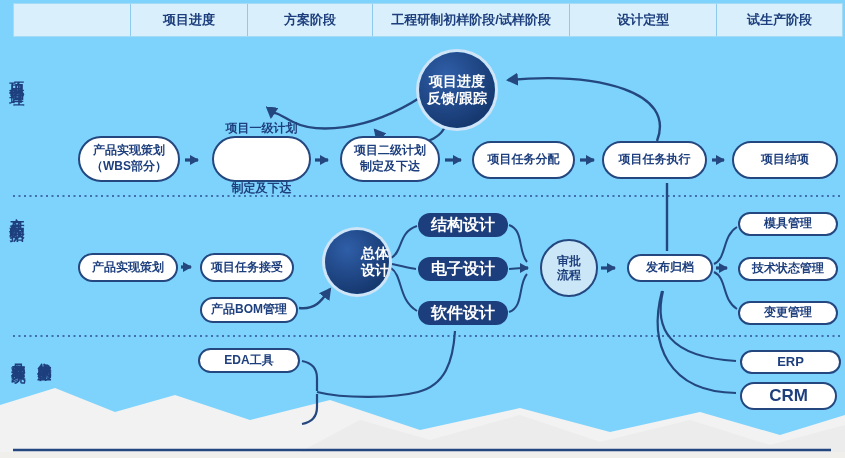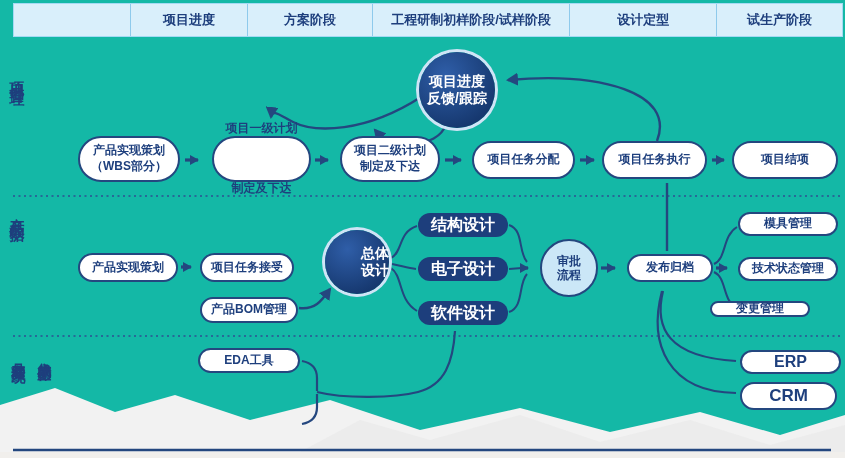--- a/index.html
+++ b/index.html
@@ -1,16 +1,16 @@
 <!DOCTYPE html>
 <html><head>
 <meta charset="utf-8">
 <style>
   html,body{margin:0;padding:0;background:#fff;}
-  #canvas{position:relative;width:845px;height:458px;background:#14b8a6;overflow:hidden;
+  #canvas{position:relative;width:845px;height:458px;background:#7dd3fc;overflow:hidden;
           font-family:"Liberation Sans",sans-serif;}
   svg.layer{position:absolute;left:0;top:0;z-index:1;}
   .abs{position:absolute;box-sizing:border-box;z-index:2;}
 
   
   .phase-bar{display:flex;height:34px;border:1px solid #a5daf4;background:#d9effb;}
   .hcell{display:flex;align-items:center;justify-content:center;height:100%;
          border-right:1px solid #8ecaec;color:#1e3f7d;font-weight:700;font-size:13px;
          background:#d9effb;white-space:nowrap;}
   .hcell:last-child{border-right:none;}
@@ -186,28 +186,28 @@
   <div class="abs box" style="left:627px;top:254px;width:86px;height:28px;">
     <span>发布归档</span>
   </div>
 
   <div class="abs box" style="left:738px;top:212px;width:100px;height:24px;">
     <span>模具管理</span>
   </div>
   <div class="abs box" style="left:738px;top:257px;width:100px;height:24px;">
     <span>技术状态管理</span>
   </div>
-  <div class="abs box" style="left:710px;top:301px;width:100px;height:16px;">
+  <div class="abs box" style="left:738px;top:301px;width:100px;height:24px;">
     <span>变更管理</span>
   </div>
 
   <div class="abs box" style="left:198px;top:348px;width:102px;height:25px;">
     <span>EDA工具</span>
   </div>
 
-  <div class="abs box" style="left:740px;top:350px;width:101px;height:24px;font-size:16px;">
+  <div class="abs box" style="left:740px;top:350px;width:101px;height:24px;font-size:13px;">
     <span>ERP</span>
   </div>
   <div class="abs box" style="left:740px;top:382px;width:97px;height:28px;font-size:17px;">
     <span>CRM</span>
   </div>
 
 </div>
 
 </body></html>

